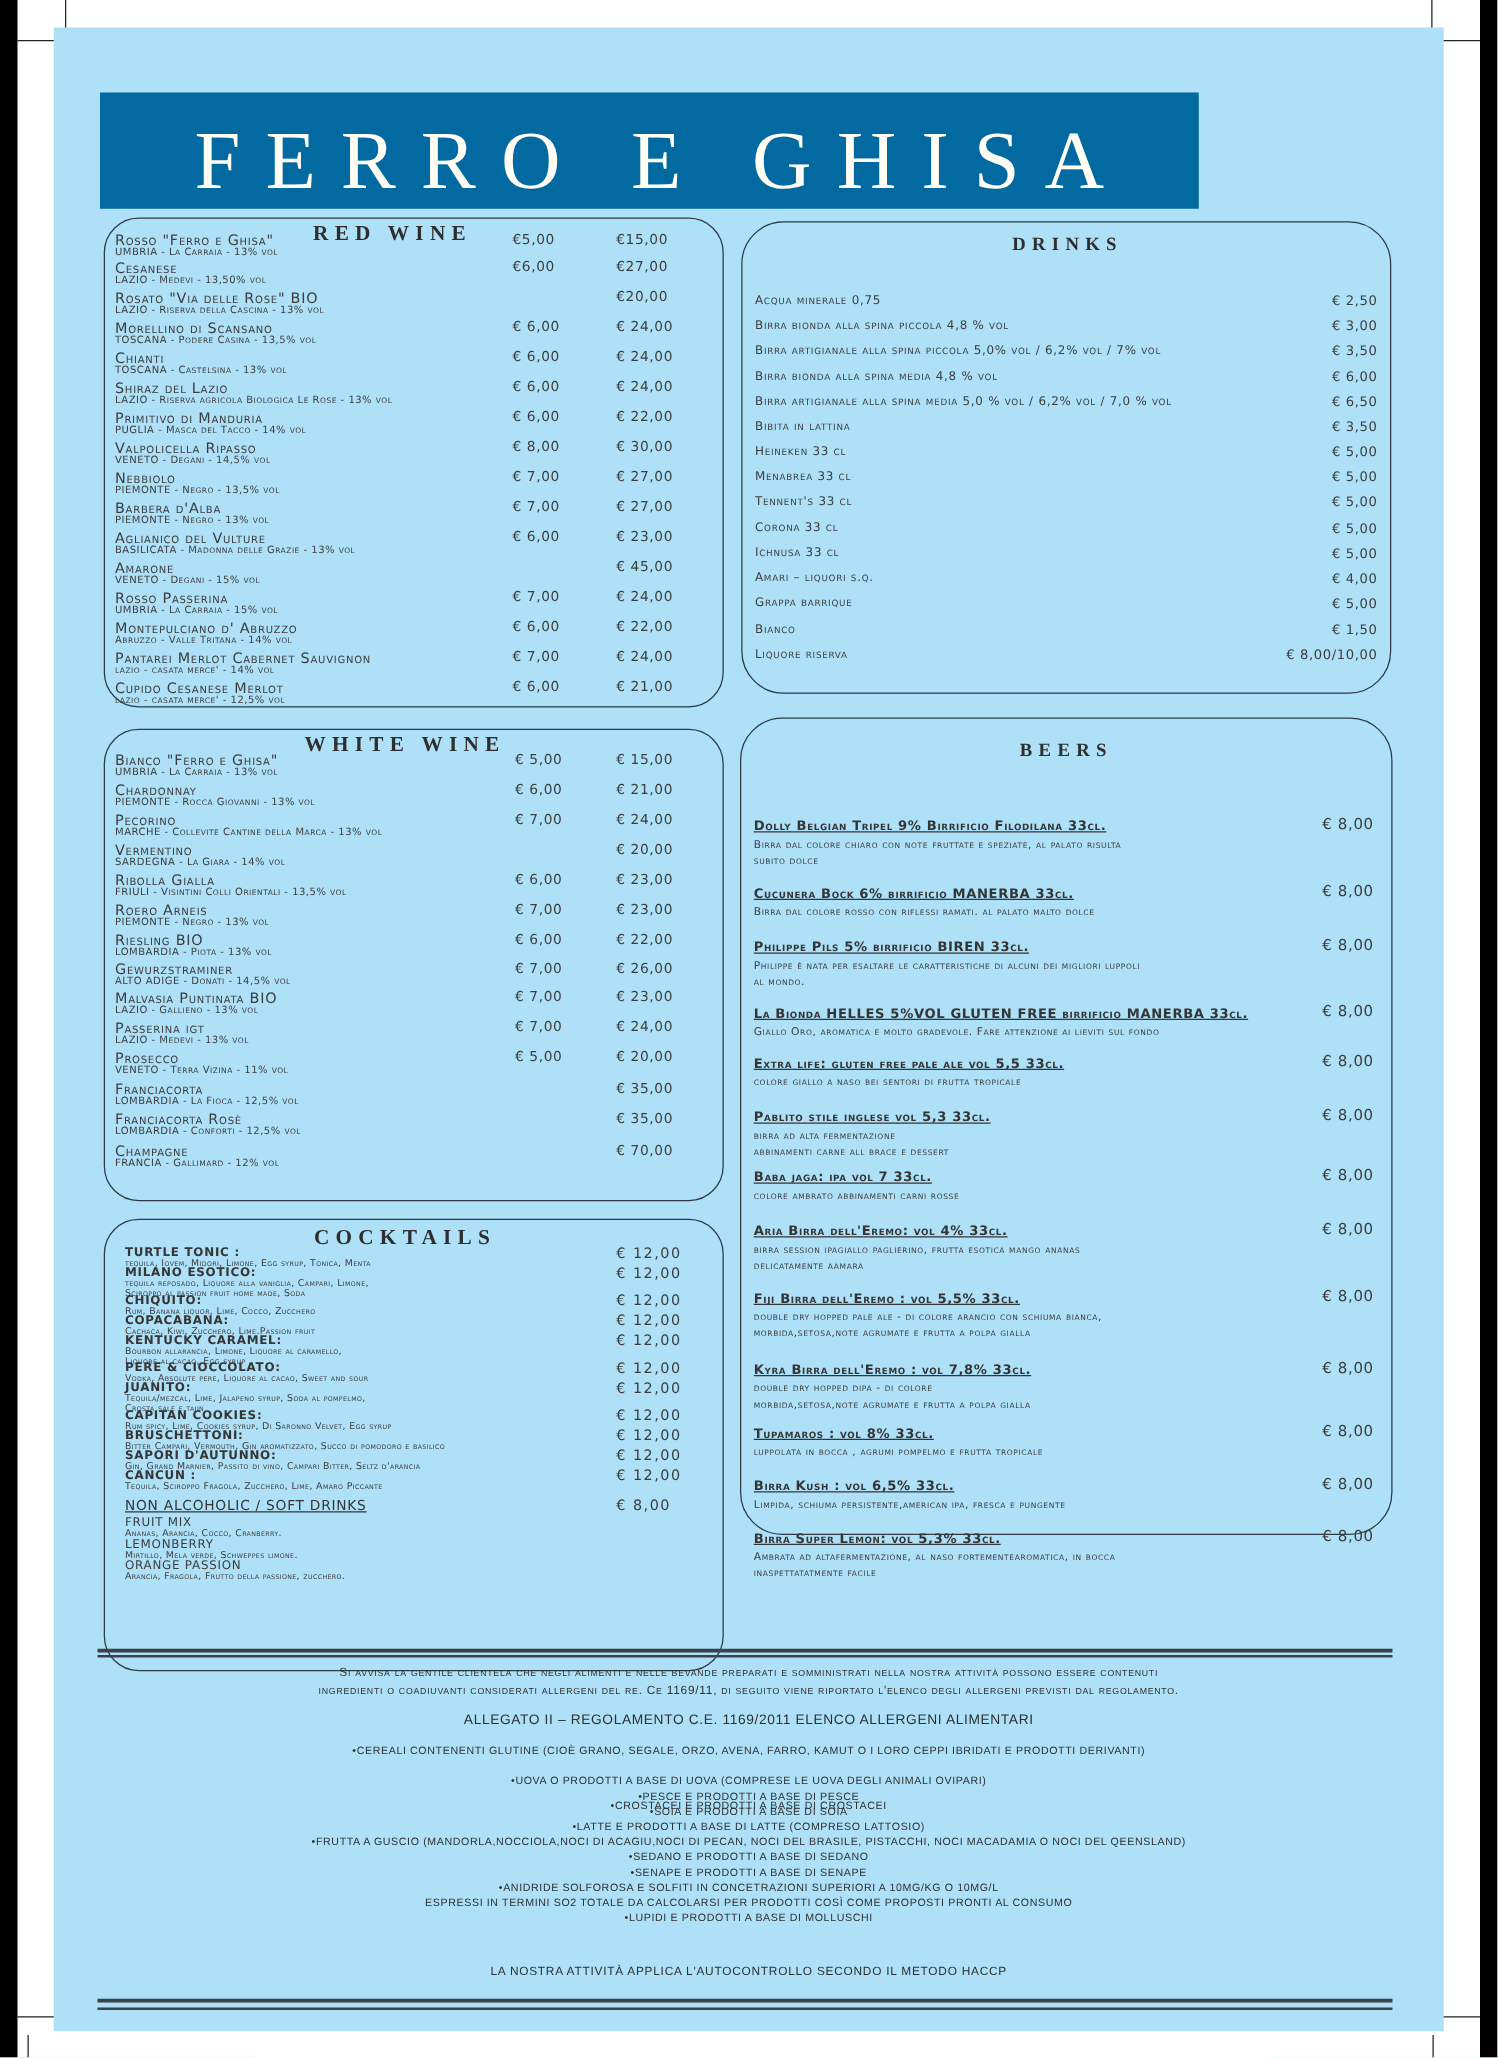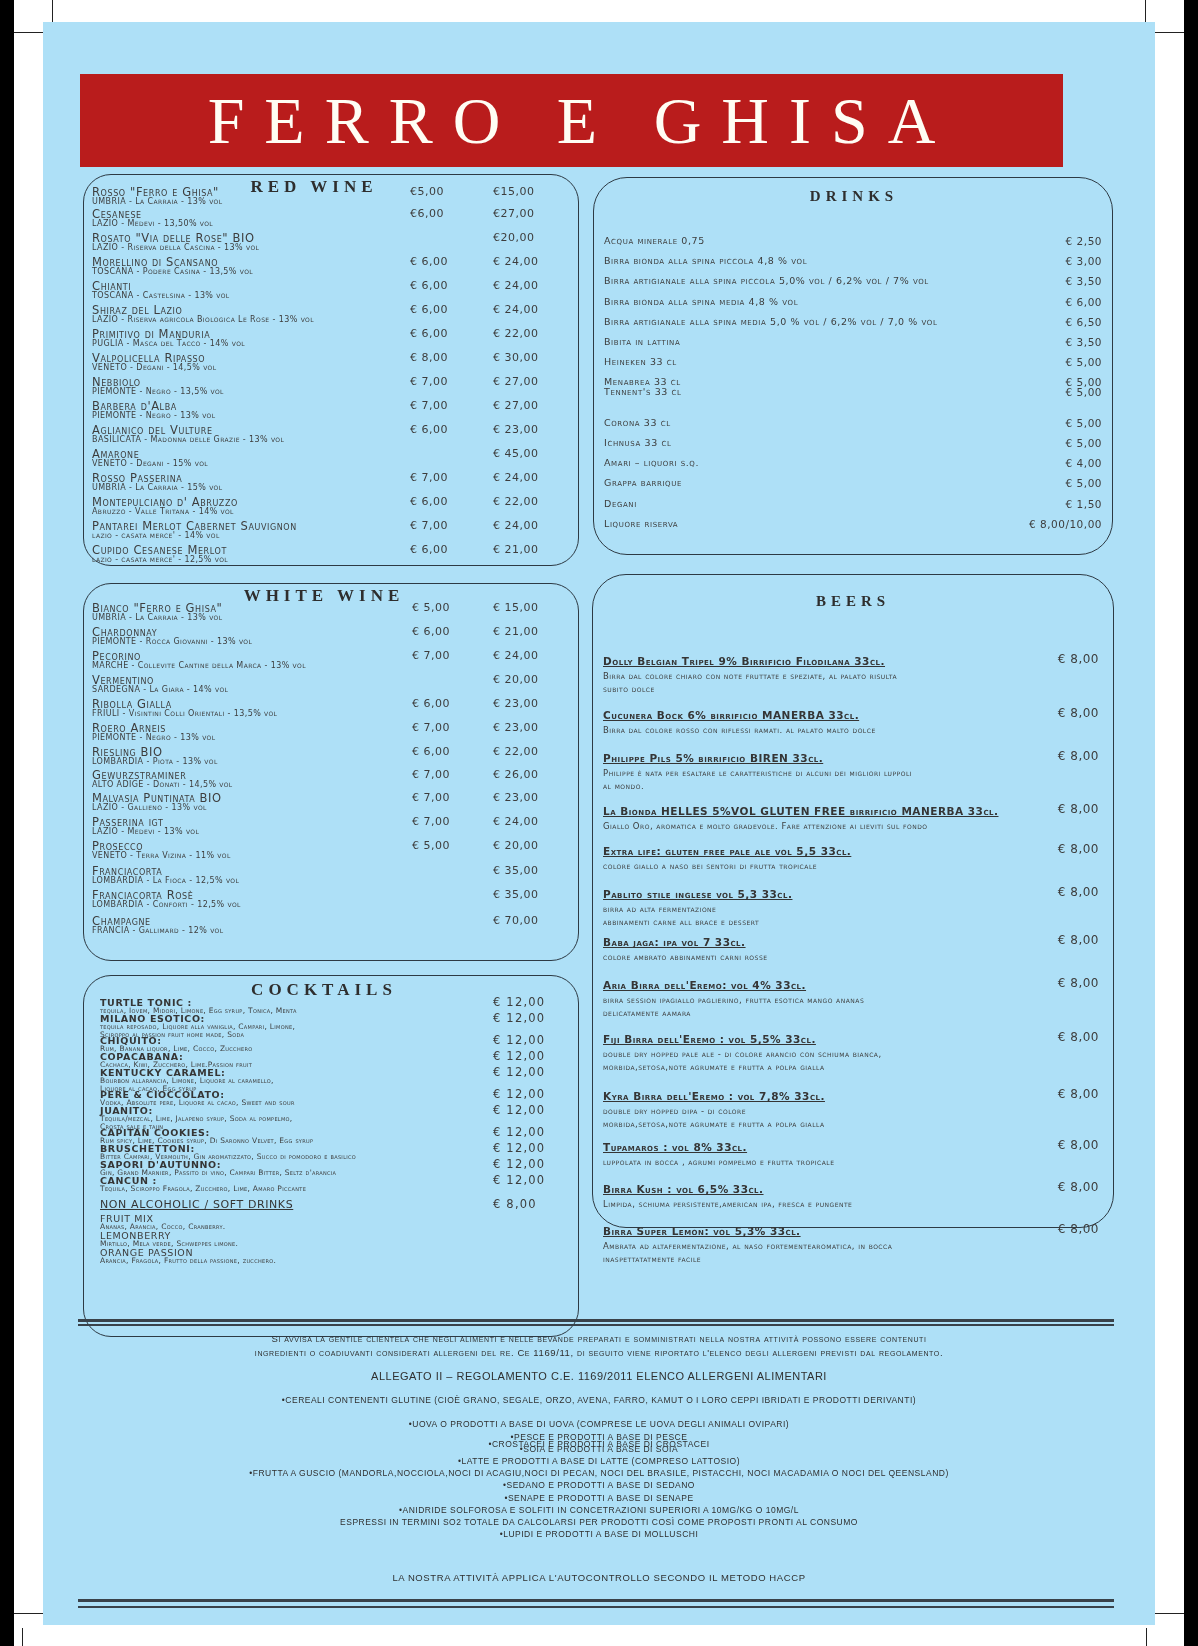--- a/index.html
+++ b/index.html
@@ -6,21 +6,21 @@
   html, body { width: 1198px; height: 1646px; background: #ffffff; overflow: hidden; }
   body { position: relative; font-family: "DejaVu Sans", sans-serif; color: #3a3a3a; }
 
   .edge-left { position: absolute; left: 0; top: 0; width: 14px; height: 1646px; background: #000; }
   .edge-right { position: absolute; right: 0; top: 0; width: 14px; height: 1646px; background: #000; }
 
   .crop { position: absolute; background: #222; }
 
   .page { position: absolute; left: 43px; top: 22px; width: 1112px; height: 1603px; background: #aee0f7; }
 
-  .banner { position: absolute; left: 37px; top: 52px; width: 983px; height: 93px; background: #b91c1c; display: flex; align-items: center; justify-content: center; }
+  .banner { position: absolute; left: 37px; top: 52px; width: 879px; height: 93px; background: #0369a1; display: flex; align-items: flex-end; justify-content: center; }
   .banner-title { font-family: "Liberation Serif", "DejaVu Serif", serif; font-size: 66px; color: #fffdf4; letter-spacing: 20px; font-weight: normal; padding-left: 20px; }
 
   .box { position: absolute; border: 1.5px solid #2d3a44; border-radius: 34px; }
   .box-title { position: absolute; font-family: "Liberation Serif", "DejaVu Serif", serif; font-weight: bold; color: #2e2e2e; letter-spacing: 5px; text-align: center; }
   .row { position: absolute; left: 0; right: 0; }
   .wname { position: absolute; left: 8px; font-size: 11.5px; color: #3d3d3d; letter-spacing: 0.6px; white-space: nowrap; line-height: 12px; font-variant: small-caps; }
   .wsub { position: absolute; left: 8px; top: 11px; font-size: 8px; color: #3d3d3d; letter-spacing: 0.4px; white-space: nowrap; line-height: 9px; font-variant: small-caps; }
   .pg { position: absolute; font-size: 11px; color: #3d3d3d; letter-spacing: 0.5px; white-space: nowrap; top: 0; line-height: 12px; }
   .pb { position: absolute; font-size: 11px; color: #3d3d3d; letter-spacing: 0.5px; white-space: nowrap; top: 0; line-height: 12px; }
 
@@ -369,42 +369,42 @@
           <div class="dprice">€ 3,50</div>
         </div>
         <div class="drow" style="top:178.2px;">
           <div class="dname">Heineken          33 cl</div>
           <div class="dprice">€ 5,00</div>
         </div>
         <div class="drow" style="top:198.4px;">
           <div class="dname">Menabrea   33 cl</div>
           <div class="dprice">€ 5,00</div>
         </div>
-        <div class="drow" style="top:208px;">
+        <div class="drow" style="top:218px;">
           <div class="dname">Tennent's   33 cl</div>
           <div class="dprice">€ 5,00</div>
         </div>
         <div class="drow" style="top:238.79999999999998px;">
           <div class="dname">Corona  33 cl</div>
           <div class="dprice">€ 5,00</div>
         </div>
         <div class="drow" style="top:259px;">
           <div class="dname">Ichnusa  33 cl</div>
           <div class="dprice">€ 5,00</div>
         </div>
         <div class="drow" style="top:279.2px;">
           <div class="dname">Amari – liquori   s.q.</div>
           <div class="dprice">€ 4,00</div>
         </div>
         <div class="drow" style="top:299.4px;">
           <div class="dname">Grappa barrique</div>
           <div class="dprice">€ 5,00</div>
         </div>
         <div class="drow" style="top:319.59999999999997px;">
-          <div class="dname">Degani</div>
+          <div class="dname">Bianco</div>
           <div class="dprice">€ 1,50</div>
         </div>
         <div class="drow" style="top:339.8px;">
           <div class="dname">Liquore riserva</div>
           <div class="dprice">€ 8,00/10,00</div>
         </div>
       </div>
   </div>
 
   <div class="box" id="beers-box" style="left:549px;top:552px;width:522px;height:654px;">

